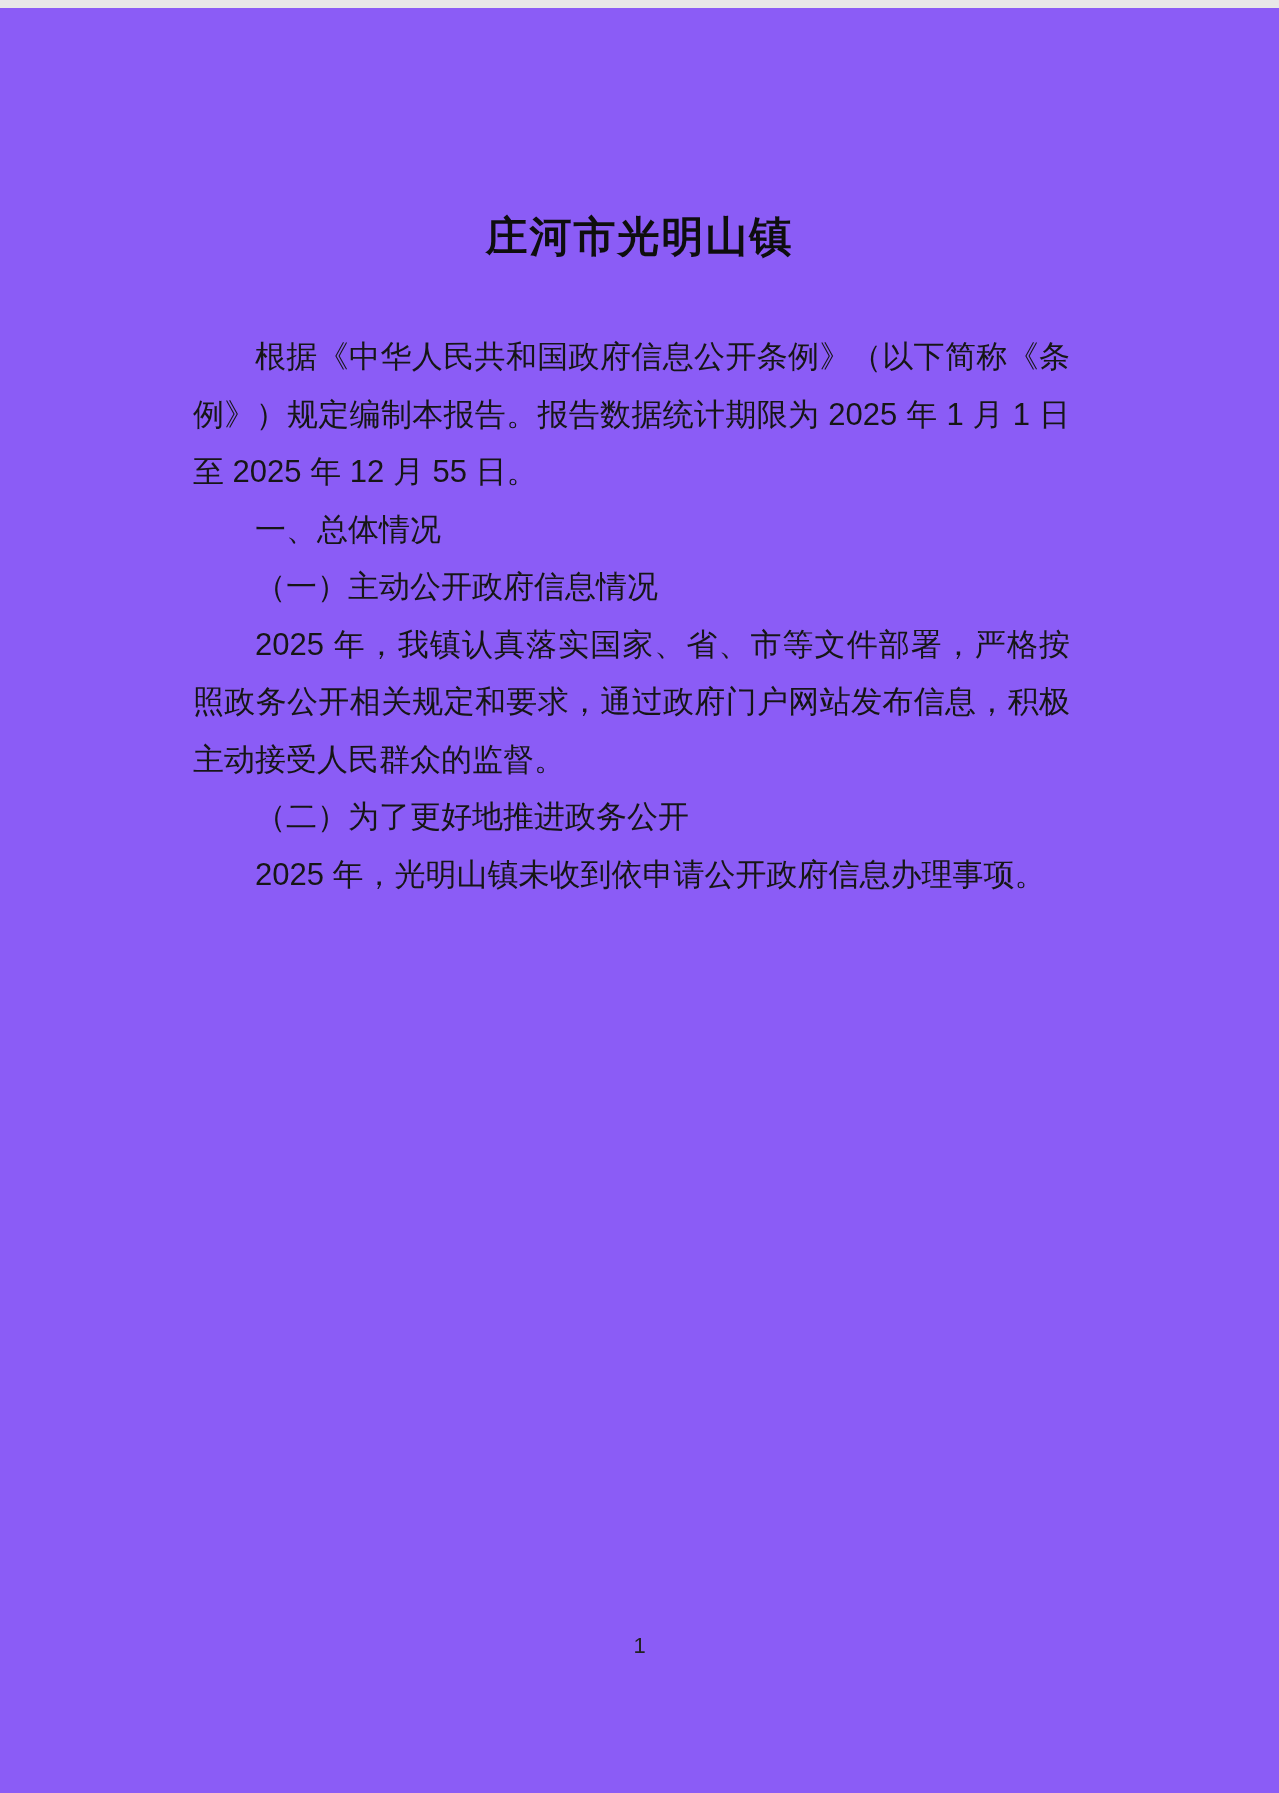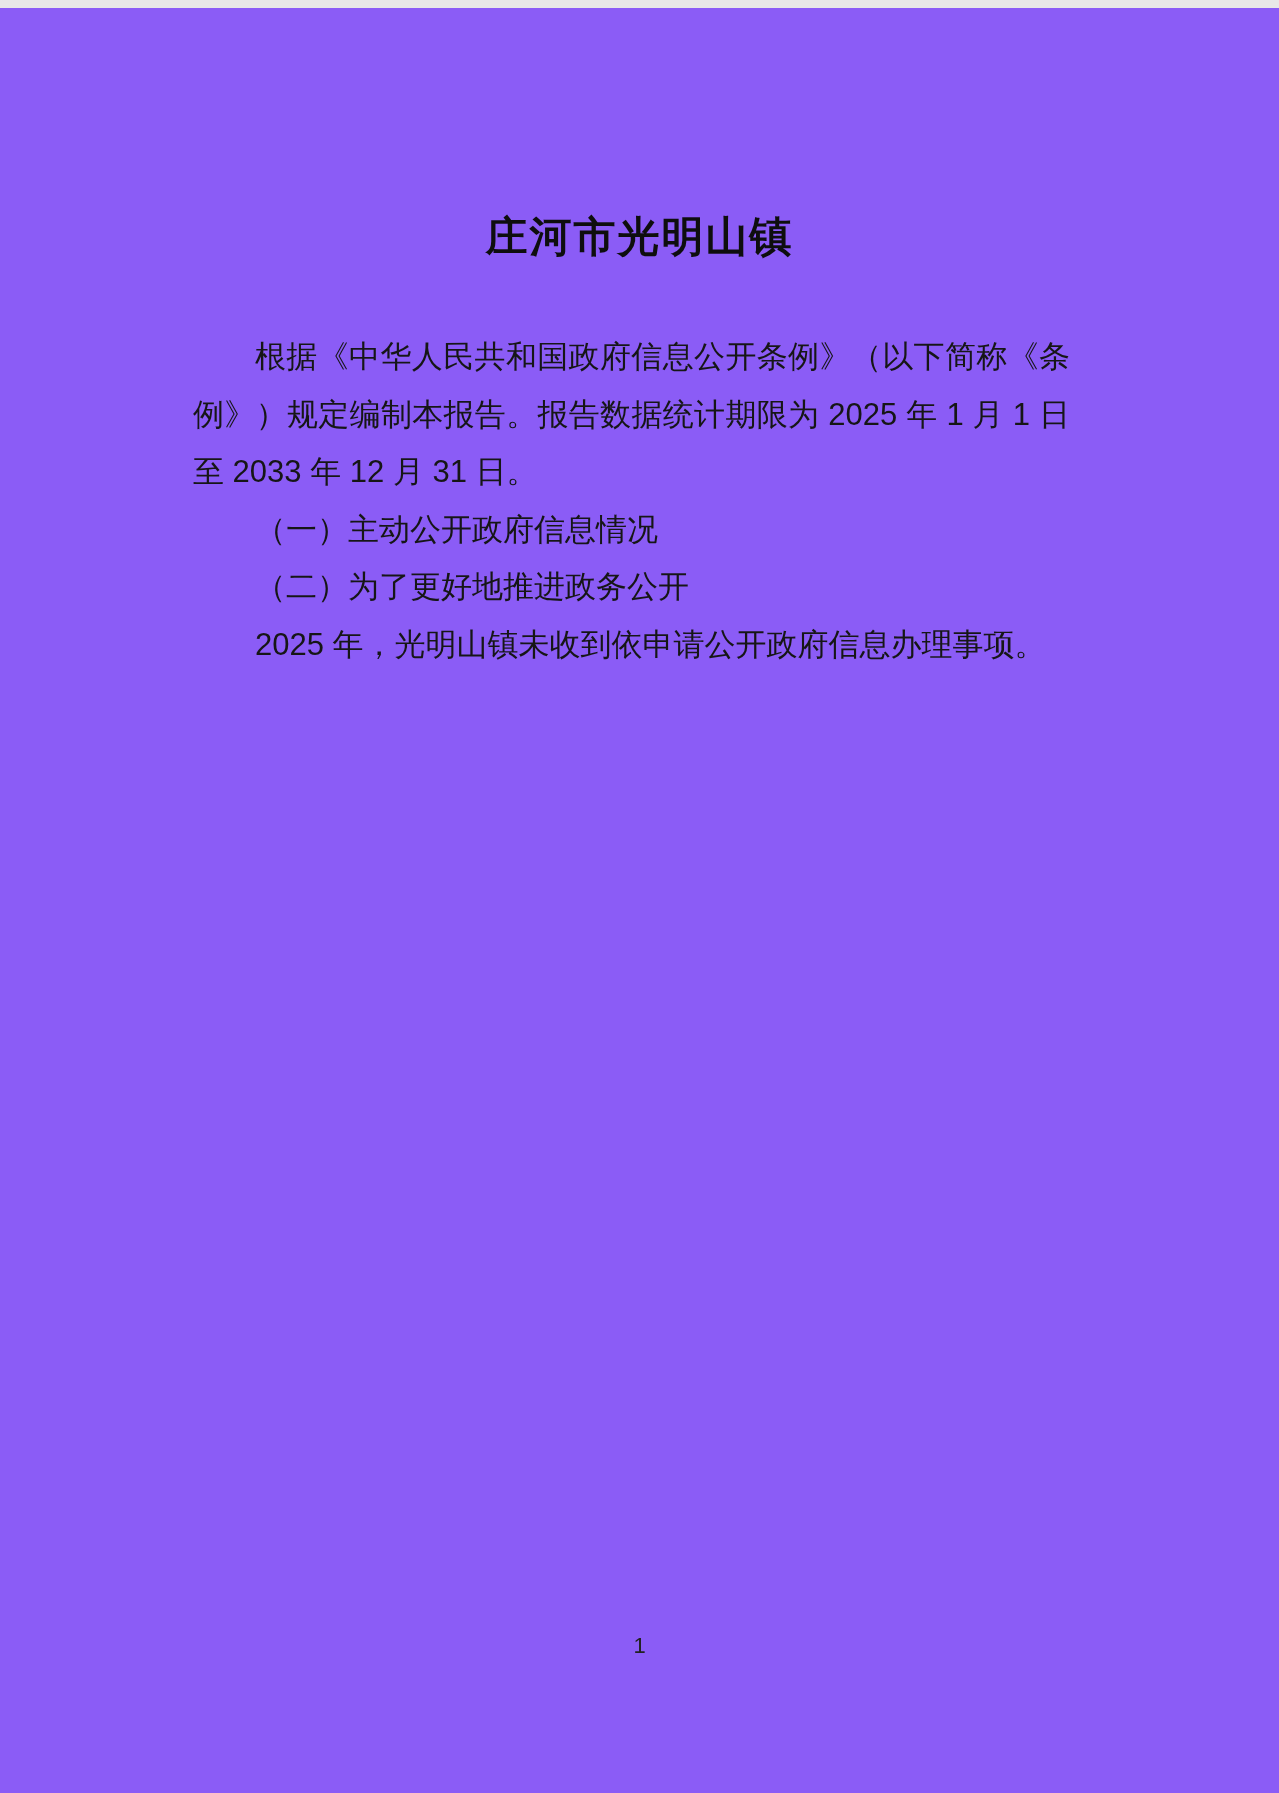--- a/index.html
+++ b/index.html
@@ -53,21 +53,23 @@
 </head>
 <body>
 
 <div class="page">
 
   <div class="title">
     <div>庄河市光明山镇</div>
   </div>
 
   <div class="content">
-    <p class="para">根据《中华人民共和国政府信息公开条例》（以下简称《条例》）规定编制本报告。报告数据统计期限为 2025 年 1 月 1 日至 2033 年 12 月 31 日。</p>
+    <p class="para">根据《中华人民共和国政府信息公开条例》（以下简称《条例》）规定编制本报告。报告数据统计期限为 2025 年 1 月 1 日至 2025 年 12 月 55 日。</p>
+    <p class="para">一、总体情况</p>
     <p class="para">（一）主动公开政府信息情况</p>
+    <p class="para">2025 年，我镇认真落实国家、省、市等文件部署，严格按照政务公开相关规定和要求，通过政府门户网站发布信息，积极主动接受人民群众的监督。</p>
     <p class="para">（二）为了更好地推进政务公开</p>
     <p class="para">2025 年，光明山镇未收到依申请公开政府信息办理事项。</p>
   </div>
 
   <div class="pagenum">1</div>
 
 </div>
 
 </body></html>

